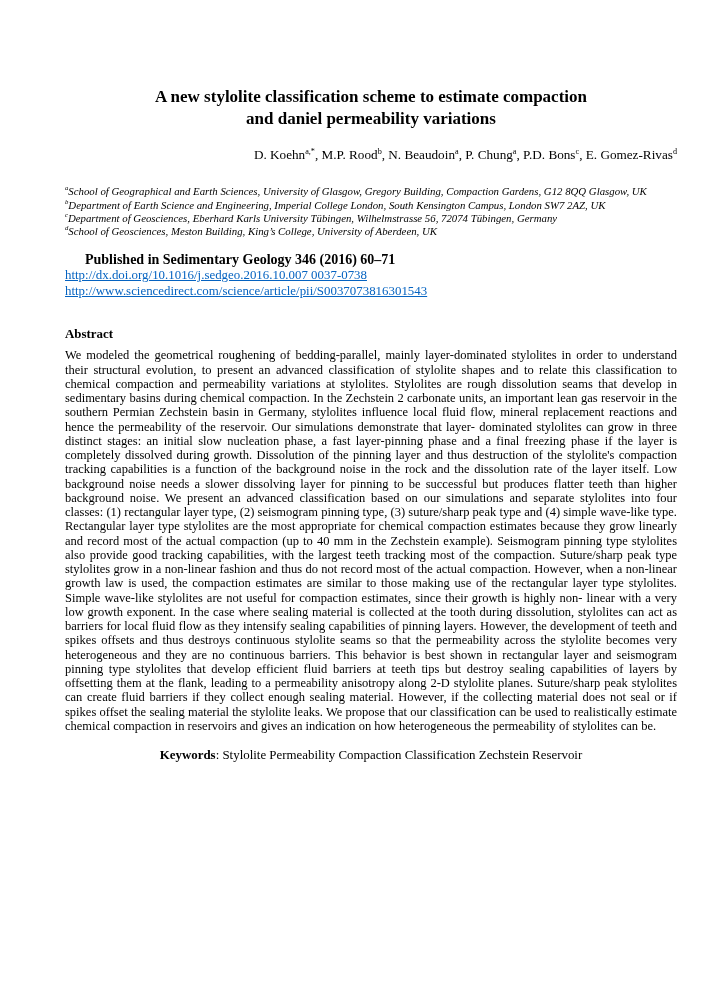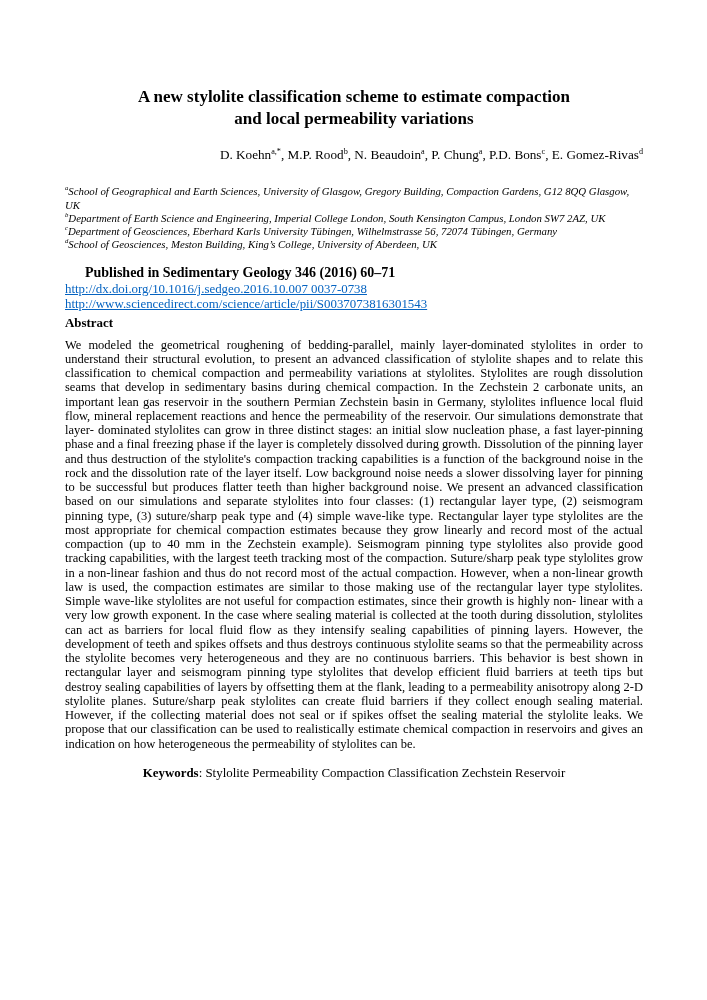--- a/index.html
+++ b/index.html
@@ -7,21 +7,21 @@
   .page {
     position: relative;
     width: 707px;
     height: 1000px;
     margin: 0 auto;
     background: #ffffff;
     color: #000000;
     font-family: "Liberation Serif", "DejaVu Serif", serif;
     font-size: 12.6px;
     line-height: 1.15;
-    padding: 86px 64px 30px 65px;
+    padding: 86px 30px 30px 65px;
     overflow: hidden;
   }
   sup { font-size: 0.62em; vertical-align: super; line-height: 0; }
   .title {
     text-align: center;
     font-size: 17px;
     font-weight: bold;
     line-height: 1.3;
   }
   .authors {
@@ -38,37 +38,37 @@
   .affiliation sup { font-style: italic; }
   .pub-block { margin-top: 14px; font-size: 12.9px; line-height: 1.17; }
   .pub-line { font-weight: bold; font-size: 14px; margin-left: 20px; }
   .link {
     color: var(--link, #0563C1);
     text-decoration: underline;
     cursor: pointer;
     word-break: break-all;
     text-align: center;
   }
-  .abstract-heading { margin-top: 4px; font-weight: bold; font-size: 12.9px; }
+  .abstract-heading { margin-top: 28px; font-weight: bold; font-size: 12.9px; }
   .abstract-body {
     margin-top: 7px;
     text-align: justify;
     font-size: 12.5px;
     line-height: 1.14;
   }
   .keywords { margin-top: 15px; font-size: 12.9px; text-align: center; }
   .keywords b { font-weight: bold; }
   .footnote { margin-top: 21px; font-size: 12.3px; }
 </style>
 </head>
 <body>
 
 <div class="page">
 
-  <h1 class="title"><span>A new stylolite classification scheme to estimate compaction</span><br><span>and local permeability variations</span></h1>
+  <h1 class="title"><span>A new stylolite classification scheme to estimate compaction</span><br><span>and daniel permeability variations</span></h1>
 
   <p class="authors"><span class="author"><span>D. Koehn</span><sup>a,*</sup><span>, </span></span><span class="author"><span>M.P. Rood</span><sup>b</sup><span>, </span></span><span class="author"><span>N. Beaudoin</span><sup>a</sup><span>, </span></span><span class="author"><span>P. Chung</span><sup>a</sup><span>, </span></span><span class="author"><span>P.D. Bons</span><sup>c</sup><span>, </span></span><span class="author"><span>E. Gomez-Rivas</span><sup>d</sup><span></span></span></p>
 
   <div class="affiliations">
     <p class="affiliation"><sup>a</sup><span>School of Geographical and Earth Sciences, University of Glasgow, Gregory Building, Compaction Gardens, G12 8QQ Glasgow, UK</span></p>
     <p class="affiliation"><sup>b</sup><span>Department of Earth Science and Engineering, Imperial College London, South Kensington Campus, London SW7 2AZ, UK</span></p>
     <p class="affiliation"><sup>c</sup><span>Department of Geosciences, Eberhard Karls University Tübingen, Wilhelmstrasse 56, 72074 Tübingen, Germany</span></p>
     <p class="affiliation"><sup>d</sup><span>School of Geosciences, Meston Building, King’s College, University of Aberdeen, UK</span></p>
   </div>
 

